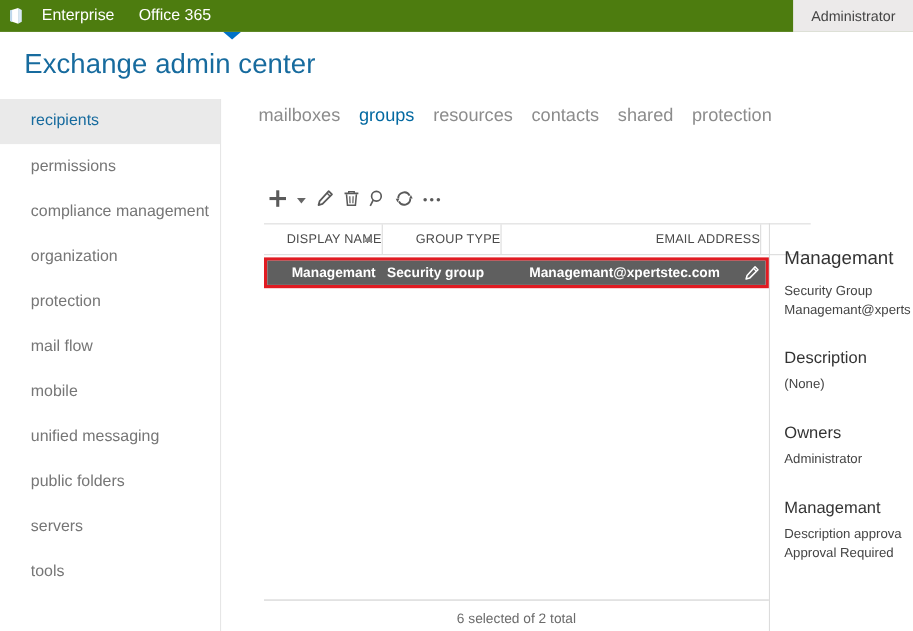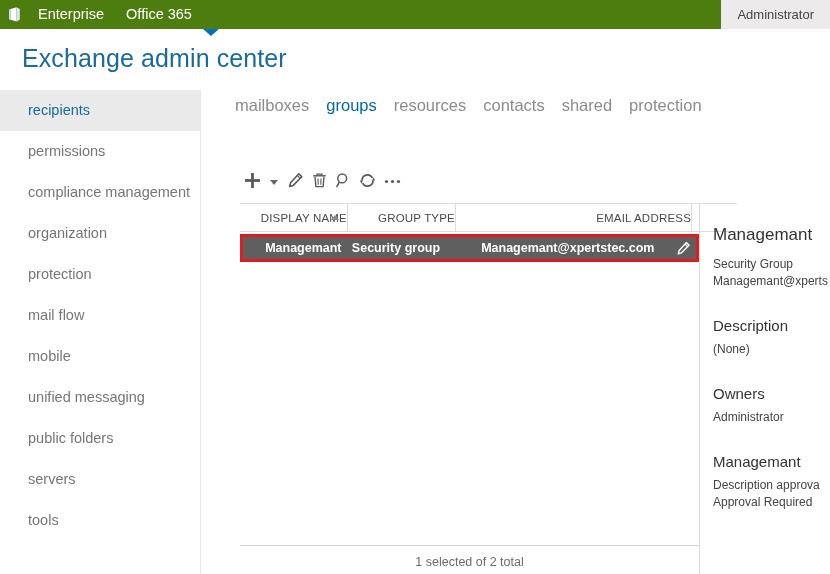--- a/index.html
+++ b/index.html
@@ -451,14 +451,14 @@
 
     <div class="dp-section">Owners</div>
     <div class="dp-line">Administrator</div>
 
     <div class="dp-section">Managemant</div>
     <div class="dp-line">Description approva</div>
     <div class="dp-line">Approval Required</div>
   </div>
 
   <div class="footer-divider"></div>
-  <div class="footer-status">1 selected of 2 total</div>
+  <div class="footer-status">6 selected of 2 total</div>
 </div>
 
 </body></html>

